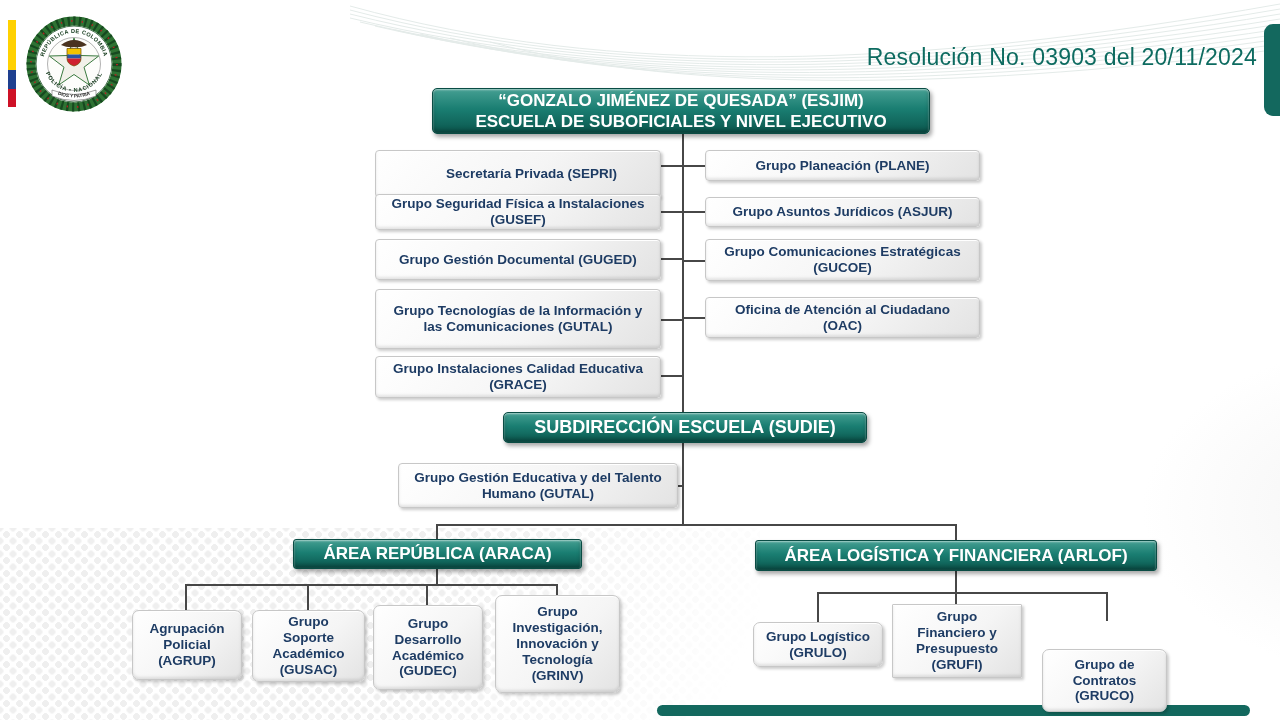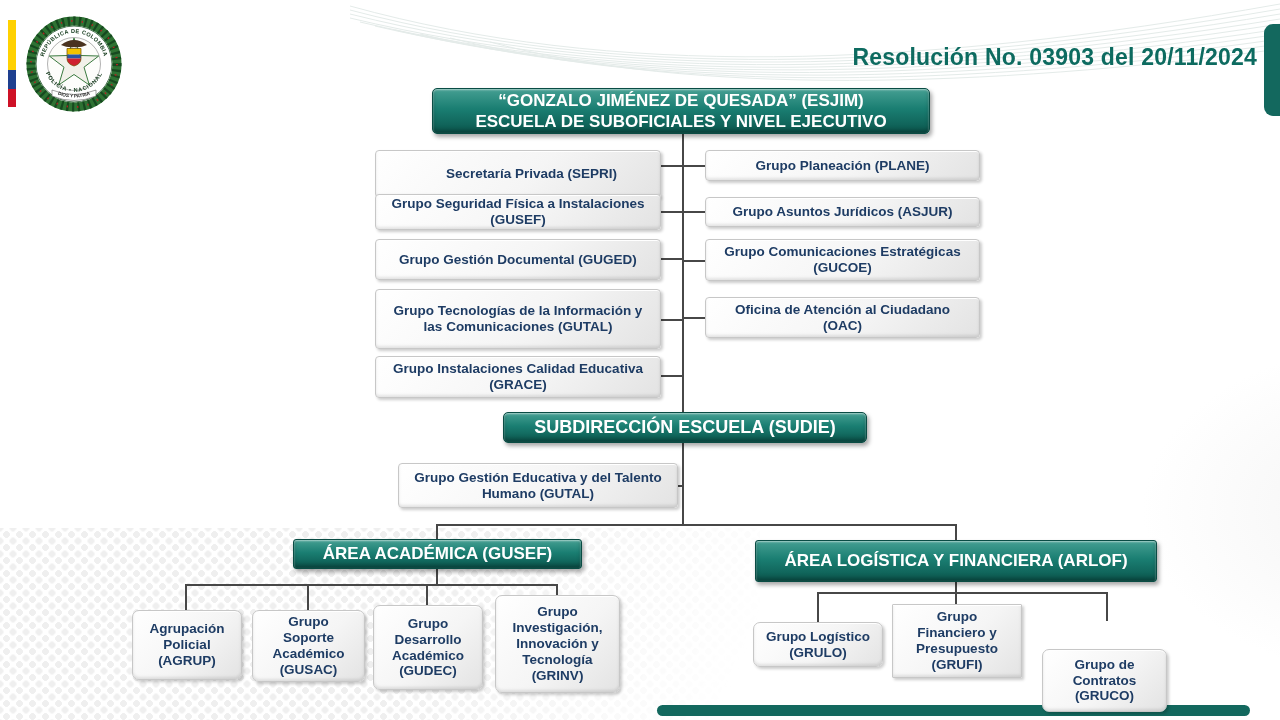--- a/index.html
+++ b/index.html
@@ -34,21 +34,21 @@
     position:absolute;left:1264px;top:24px;width:16px;height:92px;
     background:#13685e;border-radius:9px 0 0 9px;
   }
   .bottom-bar{
     position:absolute;left:657px;top:705px;width:593px;height:11px;
     background:#13685e;border-radius:6px;
   }
   
   .res-title{
     position:absolute;left:805px;top:44px;width:452px;
-    text-align:right;font-size:23px;font-weight:bold;color:#0d6b60;
+    text-align:right;font-size:23px;font-weight:normal;color:#0d6b60;
     letter-spacing:0.2px;white-space:nowrap;
   }
   
   .logo{position:absolute;left:24px;top:14px;width:100px;height:100px;}
   
   .tbox{
     position:absolute;display:flex;align-items:center;justify-content:center;
     text-align:center;color:#ffffff;font-weight:bold;
     background:linear-gradient(180deg,#459f92 0%,#1a7e72 45%,#0b574e 100%);
     border:1px solid #0a4c44;border-radius:5px;
@@ -61,21 +61,21 @@
     background:linear-gradient(135deg,#ffffff 0%,#f5f5f5 55%,#e3e3e3 100%);
     border:1px solid #c7c7c7;border-radius:4px;
     box-shadow:inset 0 1px 0 #ffffff, inset 0 -2px 3px rgba(0,0,0,.10), 2px 2px 3px rgba(0,0,0,.20);
     z-index:3;box-sizing:border-box;padding:2px 8px;
   }
   .stack span{display:block;}
   
   .root  {left:432px;top:88px; width:498px;height:46px;font-size:17px;line-height:1.25;}
   .sudie {left:503px;top:412px;width:364px;height:31px;font-size:18px;}
   .araca {left:293px;top:539px;width:289px;height:30px;font-size:17px;border-radius:3px;}
-  .arlof {left:755px;top:540px;width:402px;height:42px;font-size:17px;border-radius:3px;}
+  .arlof {left:755px;top:540px;width:402px;height:31px;font-size:17px;border-radius:3px;}
   .sepri {left:375px;top:150px;width:286px;height:48px;padding-left:35px;}
   .gusef {left:375px;top:194px;width:286px;height:36px;}
   .guged {left:375px;top:239px;width:286px;height:41px;}
   .gutic {left:375px;top:289px;width:286px;height:60px;}
   .grace {left:375px;top:356px;width:286px;height:42px;}
   .plane {left:705px;top:150px;width:275px;height:31px;}
   .asjur {left:705px;top:197px;width:275px;height:30px;}
   .gucoe {left:705px;top:239px;width:275px;height:42px;}
   .oac   {left:705px;top:297px;width:275px;height:41px;}
   .gutal {left:382px;top:463px;width:280px;height:45px;margin-left:16px;}
@@ -190,21 +190,21 @@
 <div class="nbox grace">Grupo Instalaciones Calidad Educativa (GRACE)</div>
 
 <div class="nbox plane">Grupo Planeación (PLANE)</div>
 <div class="nbox asjur">Grupo Asuntos Jurídicos (ASJUR)</div>
 <div class="nbox gucoe">Grupo Comunicaciones Estratégicas (GUCOE)</div>
 <div class="nbox oac">Oficina de Atención al Ciudadano (OAC)</div>
 
 <div class="tbox sudie">SUBDIRECCIÓN ESCUELA (SUDIE)</div>
 <div class="nbox gutal">Grupo Gestión Educativa y del Talento Humano (GUTAL)</div>
 
-<div class="tbox araca">ÁREA ACADÉMICA (GUSEF)</div>
+<div class="tbox araca">ÁREA REPÚBLICA (ARACA)</div>
 <div class="tbox arlof">ÁREA LOGÍSTICA Y FINANCIERA (ARLOF)</div>
 
 <div class="nbox agrup">Agrupación Policial (AGRUP)</div>
 <div class="nbox gusac">Grupo Soporte Académico (GUSAC)</div>
 <div class="nbox gudec">Grupo Desarrollo Académico (GUDEC)</div>
 <div class="nbox grinv">Grupo Investigación, Innovación y Tecnología (GRINV)</div>
 
 <div class="nbox grulo">Grupo Logístico (GRULO)</div>
 <div class="nbox grufi">Grupo Financiero y Presupuesto (GRUFI)</div>
 <div class="nbox gruco">Grupo de Contratos (GRUCO)</div>

